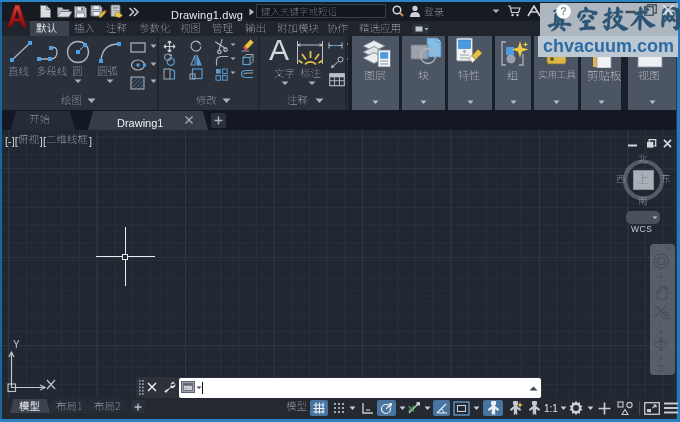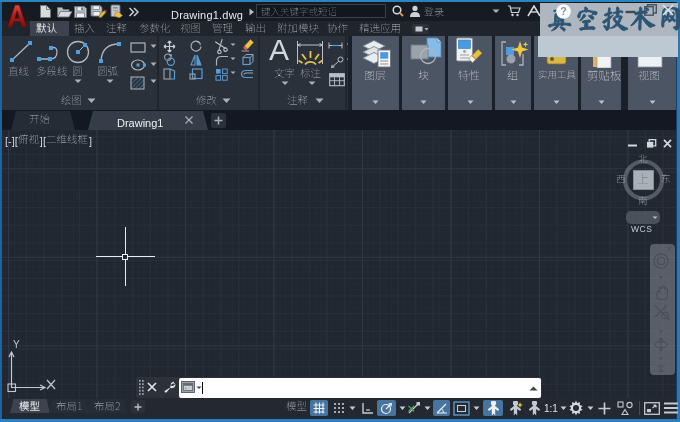--- a/index.html
+++ b/index.html
@@ -980,20 +980,21 @@
         <path d="M1 2.5 H15 M1 7 H15 M1 11.5 H15" stroke="#c4cad1" stroke-width="2"></path>
       </svg>
     </div>
 <div class="abs" style="left:540px;top:3px;width:138px;height:33px;background:#aeb7bf"></div>
 <div style="position:absolute;left:546px;top:5px;">
       <svg width="140" height="34" viewBox="0 0 140 34" style="display:block">
         <path d="M15.7 22.1Q16.4 22.3 16.7 22.3Q17 22.2 17.2 22.4Q17.4 22.6 17.9 22.9Q18.4 23.1 18.8 23.6Q19.1 24 19.2 24.1Q19.2 24.3 19.2 24.7Q19.1 25.8 18.5 26Q18.2 26.1 17.7 25.8Q17.2 25.5 16.7 25.1Q16.2 24.6 15.4 23.9Q14.9 23.4 14.6 23.1Q14.2 22.8 14 22.5Q13.9 22.3 13.9 22.2Q13.9 22 14 22Q14.1 21.8 14.7 21.9Q15.2 21.9 15.7 22.1ZM14.2 2.4Q14.7 2.9 14.8 3.1Q14.9 3.3 14.8 3.8L14.8 4.4L16 4.3Q16.8 4.3 17.1 4.2Q17.3 4.2 17.4 4Q17.6 3.8 17.9 3.9Q18.3 3.9 19.1 4Q19.9 4.1 20.2 4.2Q20.5 4.3 20.7 4.7Q21.2 5.4 20.9 6Q20.6 6.5 20.2 6.5Q19.9 6.6 18.9 6.3Q16.7 5.6 15.4 5.6H14.7L14 6.3Q13.3 7.1 13.1 7.2Q12.9 7.2 12.8 7.4Q12.8 7.4 13 7.5Q13.3 7.5 14.4 7.5Q15.4 7.5 15.8 7.5Q16.1 7.6 16.5 7.7Q16.9 8 17.1 8Q17.4 8 17.7 8.3Q18.1 8.5 18.3 8.7Q18.6 9.3 18.1 10.4Q18 10.7 18 11.7Q17.9 12.7 17.8 14Q17.8 15.3 17.7 16.7L17.7 18.1L18.9 18.2Q20 18.2 22.1 18.3L24.1 18.3L24.4 18.7Q24.7 19 24.7 19.1Q24.7 19.3 24.8 19.4Q24.9 19.4 24.9 20Q24.9 20.8 24.5 20.9Q24.1 21.1 23 20.6Q22.2 20.3 20.7 20.1Q19.3 19.9 18.2 19.9L17.4 19.9L17.1 20.4Q16.8 20.7 16.7 20.8Q16.5 20.9 16.1 21Q15.5 21.1 15.3 21Q15.1 20.9 15 20.5Q14.8 20 14.5 19.9Q14.3 19.8 13.4 19.9Q13.2 19.9 12.8 20.7Q12.4 21.4 12.2 21.8Q11.9 22.1 11.3 22.7Q10.5 23.5 9.8 24Q9.1 24.5 7.9 25Q6.4 25.8 5.8 25.9L5.3 25.9L6.5 24.7Q8 23.4 9.4 21.6Q10.3 20.4 10.2 20.2Q10 20.1 8.2 20.5Q6.5 20.8 5.6 21.2Q5.3 21.4 5.2 21.4Q5.1 21.4 4.8 21.8Q4.4 22.2 4.1 22.2Q3.8 22.2 3.2 21.8Q2.5 21.5 2.5 21.3Q2.3 21 2.2 20.8Q2 20.6 2.1 20.3Q2.3 20.1 2.8 19.9Q3.7 19.5 5.3 19.2Q6.8 18.9 7.6 18.9H8.2L8.1 18.1Q8 17.7 8.1 17.4Q8.1 17.2 8.4 16.7L8.7 16V12.8Q8.7 9.7 8.8 9.5Q8.9 9.3 9.4 9Q9.9 8.6 10.2 8.4Q10.5 8.2 10.8 7.5Q11.5 6.1 11.5 5.9Q11.5 5.9 11.2 5.9Q11 5.9 10.6 5.9Q10.3 6 10.3 6Q10.2 6.1 10 6.1Q9.9 6.1 9.2 6.5L8.5 6.8L8 6.6Q7.6 6.3 7.6 6Q7.6 5.7 7.9 5.6Q9.2 5 10.6 4.8Q11.9 4.7 12 4.6Q12.1 4.5 12.3 3.9Q12.5 3.3 12.5 3.1Q12.5 2.9 12.7 2.2Q12.9 1.5 13 1.4Q13.1 1.3 13.4 1.5Q13.6 1.7 13.8 1.7Q13.9 1.7 14 2Q14.1 2.2 14.2 2.4ZM13.3 9Q11.7 9.3 11 9.7Q10.3 10 10.2 10.5Q10 11.2 10.2 11.2Q10.2 11.2 10.3 11.1Q10.5 11 11.5 10.7Q13.1 10.2 13.6 10.2Q14.2 10.1 14.5 10.5Q14.8 10.8 14.9 10.7Q15 10.5 15.1 9.9Q15.1 9.2 15 9.1Q14.8 9 14.3 9Q13.7 8.9 13.3 9ZM14.9 11.5H14.2Q13.7 11.4 12.8 11.6Q11.8 11.8 11.4 11.9Q11.1 12.1 10.6 12.1H10.1L10.1 12.6Q10.1 13.1 10.2 13.2Q10.4 13.3 11 13Q11.7 12.6 12.3 12.4Q12.8 12.3 13.5 12.3Q14.1 12.3 14.2 12.4Q14.3 12.6 14.6 12.7L14.9 12.8V12.1ZM15 13.6 14.6 13.6 13.3 13.7Q12.6 13.7 12.2 13.9Q11.8 14.1 11.3 14.1Q10.8 14.1 10.5 14Q10.2 13.8 10.1 13.9Q10 14 10 14.4Q10.1 14.8 10.1 15.3L10.1 15.8L10.9 15.4Q12.1 14.8 13.1 14.7Q14.1 14.5 14.5 14.8Q14.8 15.1 14.9 15Q15 14.9 15 14.3ZM15 16 14.7 16Q14 16.1 12.9 16.3Q11.8 16.4 11.7 16.6Q11.6 16.7 11 16.7Q10.5 16.8 10.4 16.6Q10.2 16.4 10.1 16.5Q10 16.6 9.9 17.6L9.8 18.5L10.5 18.5Q11.1 18.4 11.3 18.3Q11.4 18.2 11.4 17.7Q11.5 16.9 11.9 16.7Q11.9 16.7 12 16.8Q12.1 16.9 12.4 16.9Q12.6 16.9 12.8 17.1Q13 17.3 13 17.4Q13 17.5 13.1 17.5Q13.3 17.5 13.3 17.9Q13.4 18.2 13.4 18.3Q13.5 18.3 13.9 18.3Q14.4 18.3 14.7 18.3L15 18.2V17.1Z M44.1 15.3Q44.3 15.4 44.4 15.8Q44.6 16.1 44.6 16.4Q44.6 17 44 17.3Q43.8 17.4 43.6 17.4Q43.5 17.4 43.1 17.3Q42.6 17.2 42.2 17.2Q41.8 17.1 41.7 17.3Q41.6 17.4 41.8 18.2Q42 19 41.8 19.9Q41.5 22.1 41.9 22Q42 21.9 46.2 21.7Q47.2 21.7 47.7 21.8Q48.7 22.1 49 22.9Q49.3 23.6 48.7 24.1Q48.3 24.4 47.8 24.6Q47.4 24.7 47.2 24.6Q47 24.6 46.4 24.4Q45.8 24.2 45.3 24.2Q44.8 24.2 42.5 24.2Q39.3 24.2 38 24.4Q35.8 24.8 35.8 25.3Q35.8 25.4 35.5 25.3Q35.2 25.3 35.2 25.4Q35.1 25.5 34.9 25.5Q34.8 25.4 34.4 25Q34 24.6 33.8 24.1Q33.6 23.6 33.6 23.4Q33.7 23.3 34.3 23.2Q34.8 23.1 35.4 22.9Q36 22.7 37.3 22.5L38.5 22.3L38.6 21.3Q38.6 20.3 38.7 19.6Q38.8 19 38.9 18.3L39 17.6L38.6 17.7Q38.3 17.8 38.1 17.8Q37.9 17.7 37.4 17.9L37 18L36.5 17.6Q36 17.1 36 17Q36.1 16.7 36.7 16.2Q37.4 15.8 37.9 15.7Q41.5 15.2 41.9 15.1Q42.4 15 43.1 15Q43.9 15.1 44.1 15.3ZM43.2 10.2Q43.6 10.2 44.7 10.5Q45.9 10.8 46.2 11Q46.5 11.2 47 11.4Q47.6 11.7 47.7 12Q47.9 12.3 47.8 13Q47.8 13.7 47.6 14Q47.4 14.3 47 14.5Q46.5 14.6 46.1 14.5Q45.7 14.3 45.2 13.8Q44.5 13.1 44 12.7Q43.5 12.2 42.9 11.5L42.4 10.7L42.6 10.5Q42.9 10.2 43.2 10.2ZM38 9Q38.4 9 39 9.6Q39.6 10.2 39.7 10.7Q39.8 11.1 39.5 11.5Q39.3 11.9 38.9 12Q38.5 12.2 38.5 12.3Q38.5 12.4 38 12.8Q37.6 13.1 37.3 13.4L36.2 14.4Q35.4 15.1 35.3 15.2Q35.2 15.3 34.6 15.6Q34 16 33.9 16Q33.8 16 33.8 15.9Q33.7 15.9 33.8 15.7Q34 15.4 34 15.3Q34 15.2 34.5 14.6Q34.9 14.2 35.6 13.1Q36.4 12 36.4 11.8Q36.4 11.7 36.7 11.1Q37.1 10.5 37.1 10.1Q37.1 9.7 37.4 9.4Q37.7 9 38 9ZM40.1 2.2Q41.5 2.9 41.6 4.3Q41.6 5 41.7 5.1Q41.8 5.3 43 5.4Q44.1 5.6 44.7 5.7Q45.3 5.9 46.1 6Q46.8 6 47 6.2Q47.3 6.3 48.1 6.3Q49.6 6.3 50.6 6.8Q50.8 6.9 50.9 7.1Q51 7.2 51 7.6Q51.2 8.9 50.4 9.5Q50 9.8 50 9.9Q49.9 9.9 49.5 9.9Q49 9.9 48.5 9.6Q47.7 9 47.1 9.5Q46 10.4 45.6 10.4Q45.4 10.4 45.5 10.2Q45.5 10.1 45.7 9.9Q46.5 8.9 46.5 8.2Q46.5 7.8 46.3 7.7Q46.1 7.6 45.3 7.4Q44.6 7.2 44 7Q43.5 6.8 42.4 6.8L41.3 6.7L40.8 7.1Q40.4 7.5 40.3 7.5Q40.2 7.5 39.8 7.3Q39.5 7.1 39.5 7Q39.5 6.7 39.3 6.6Q39.1 6.6 38.5 6.7Q37.8 6.8 36.8 7.1Q35.7 7.4 35.4 7.6Q34.9 7.7 34.6 9.2L34.3 10.5Q34.2 11.3 34.1 11.8Q34.1 12.3 33.7 12.6Q33.4 13 32.8 13Q32.5 13 32.4 12.9Q32.2 12.8 31.9 12.5Q31.6 12.1 31.6 11.9Q31.5 11.7 31.6 11.2Q31.6 10.4 31.6 10.3Q31.6 10.2 31.8 10Q32 9.9 32.4 9Q32.8 8.2 33 7.8Q33.2 7.5 33.5 7Q33.8 6.5 34 6.3Q34.1 6.1 34.2 6.1Q34.2 6.1 34.3 6.3Q34.6 6.6 35.2 6.3Q36 5.9 37.8 5.6L38.8 5.4L38.8 4.3Q38.7 3.3 38.6 2.9Q38.5 2.4 38.8 2.3Q39.1 2.1 39.1 2Q39.1 1.7 40.1 2.2Z M63.5 2.8Q63.9 3.1 64.2 3.6Q64.4 4 64.3 4.2Q64.2 4.3 64.1 5Q64 5.7 64 6.1Q63.9 6.5 64.1 6.8Q64.2 7 64.3 7Q64.4 7 64.8 7Q65.7 6.9 66.1 7.5Q66.3 7.7 66.2 7.9Q66.2 8.1 65.9 8.4Q65.7 8.6 65.5 8.7Q65.4 8.8 64.9 8.9Q64.3 8.9 64.2 9Q64.1 9 64 9.3Q63.6 10.4 63.6 11.3V11.9L64.3 11.6L65.5 10.9L66.5 10.3Q67.1 10 67.2 10Q67.4 10 66.9 10.7Q66.8 10.9 66.6 10.9Q66.4 11.1 65.8 11.8Q65.2 12.5 64.8 13Q64 13.8 63.8 14.1Q63.6 14.5 63.6 15.2Q63.5 16 63.5 16.1Q63.4 16.2 63.4 19.3Q63.3 22.4 63.3 23Q63.2 23.6 62.9 24.1Q62.6 24.5 61.9 25Q61.4 25.3 61.2 25.4Q60.9 25.5 60.7 25.4Q60 25.3 60 25Q60 24.5 59.3 23.7Q58.1 22.1 57.9 21Q57.8 20.2 57.9 20.2Q57.9 20.1 58.9 20.6Q60.5 21.5 60.8 21.5Q61.1 21.6 61.3 21.2Q61.4 20.8 61.5 19.7Q61.6 18.5 61.7 17.9Q61.8 17.2 61.8 16.6Q61.8 16 61.7 15.9Q61.5 15.8 60.5 16.6Q59.9 17.1 59.5 17.6Q59.2 18 58.9 18.1Q58.5 18.3 58 18.2Q57.4 18.1 56.9 17.7Q56.4 17.4 56.4 17.1Q56.4 16.9 56.8 16.6Q57.3 16.2 57.8 15.8Q59 14.8 60.8 13.7L61.9 13.1L62 12.5Q62 12 62 11Q62 10 61.9 10Q61.8 10 61.3 10.3Q60.7 10.6 60.6 10.8Q60.4 11 59.8 10.9Q59.2 10.9 58.5 10.5Q58.1 10.2 58.3 9.8Q58.5 9.4 59.2 9.1Q59.7 8.9 61 8.3L62.3 7.6L62.3 6.3L62.5 4.2Q62.5 3.4 62.7 3Q63 2.5 63 2.5Q63.1 2.5 63.5 2.8ZM71.4 1.7 72 2.2Q72.7 2.6 72.9 3Q73.1 3.4 73.1 4Q73 4.6 73 5.3L72.9 6.1H73.3Q73.7 6.1 73.9 5.9Q74.1 5.8 74.2 5.8Q74.3 5.9 74.4 5.8Q74.6 5.7 75 5.8Q75.3 5.9 76 6Q76.5 6.1 76.8 6.4Q77.2 6.7 77.1 7Q77 7.3 76.7 7.6Q76.4 7.9 76.1 7.9Q75.8 7.9 75.4 7.6Q75.1 7.4 74.9 7.4Q74.7 7.3 74.1 7.4Q73.2 7.4 73.1 7.5Q73 7.6 73 8.7Q72.9 9.9 72.8 10.2Q72.7 10.6 72.8 10.7Q73 10.8 73.7 10.7Q74.4 10.7 74.6 10.8Q74.7 10.9 75.1 10.9Q76.3 11.2 76.3 12Q76.3 12.2 76 12.6Q75.6 13.1 75.6 13.2Q75.6 13.3 75.2 14.1Q74.7 14.9 74.7 15.2Q74.6 15.7 74.1 16.7Q74 17.1 73.5 17.7Q73 18.3 73 18.4Q73 18.5 73.7 19Q74.4 19.5 74.5 19.7Q74.7 19.8 75 20Q75.3 20.2 75.4 20.2Q75.4 20.2 76 20.5L77 21.1Q78.6 22 78.8 22Q78.9 22 79.3 22.3Q79.7 22.5 79.9 22.5Q80.1 22.5 80.8 22.8Q81.4 23.1 81.6 23.2Q81.8 23.4 81.8 23.8Q81.8 24.2 81.7 24.3Q81.6 24.5 81.3 24.5Q81 24.5 80 24.8Q79.1 25.1 78.9 25.3Q78.6 25.6 78.4 25.6Q78 25.8 76.9 25.3Q75.9 24.8 75 24.1L73.8 23Q72.8 22.2 72.4 21.7Q72 21.1 71.6 20.8Q71.2 20.5 71.2 20.5Q71.1 20.4 70.9 20.6Q70.7 20.8 70.5 20.9Q70.4 21 69.5 21.7Q67.9 22.8 65.8 23.2Q63.9 23.5 64.3 23.1Q64.5 22.8 65.3 22.5Q66.5 21.9 67.9 20.8Q69.2 19.8 69.8 19L70 18.7L69.8 18.4Q68.7 17 67.6 15Q66.7 13 67.5 13Q67.6 13 67.8 13.1Q68 13.1 68 13Q68 12.8 68 12.7Q67.9 12.7 67.9 12.5Q67.9 12.3 68.9 11.8Q69.8 11.3 70.1 10.9Q70.3 10.5 70.3 9.2L70.3 8.1H69.9Q69.5 8.1 68.7 8.5Q68.1 8.7 67.9 8.8Q67.8 8.8 67.6 8.7Q67.3 8.6 67.1 8.3Q67 8.1 67 8Q67 8 67.1 7.9Q67.7 7.4 69.3 7L70.3 6.7Q70.4 6.6 70.4 5.5Q70.4 4.3 70.5 3.3Q70.6 2.6 70.7 2.4Q70.7 2.2 71 2ZM72.2 12.1Q70.6 12.3 69.6 13Q69.1 13.3 68.8 13.4Q68.6 13.5 68.7 13.6Q68.8 13.7 69.2 14.1Q69.8 14.8 70.2 15.3Q71.1 16.7 71.3 16.7Q71.4 16.7 71.7 16.3Q72 15.9 72.2 15.4L72.6 14.7Q72.7 14.4 72.7 14.3Q72.7 14.1 73 13.4Q73.4 12.6 73.3 12.4Q73.3 12.1 73.1 12.1Q73 12.1 72.2 12.1Z M100.7 2.8Q101.5 3 102.2 3.6Q102.8 4.1 102.8 4.5Q102.8 5.1 102.4 5.5Q102.1 5.8 101.5 5.8Q100.9 5.8 100.6 5.5Q100.2 5.1 99.9 4.5Q99.8 4.2 99.6 4.1Q99.4 3.9 99.1 3.5L98.9 3.1L99.1 2.9Q99.5 2.5 100.7 2.8ZM95.5 2.8 95.8 3.3 95.8 4.7Q95.8 6.1 95.9 6.2Q96 6.2 96.8 6.1Q97.5 6 98.3 5.8Q99.1 5.6 99.3 5.7Q99.5 5.8 100.2 6.3Q100.9 6.9 101.1 7Q101.2 7.2 101.2 7.5Q101.2 7.8 101.1 7.9Q101.1 8.1 101 8.2Q100.8 8.3 100.7 8.4Q100.5 8.5 100 8.5Q99.5 8.5 99 8.6Q98.5 8.6 97.7 8.6Q96 8.7 95.8 8.7Q95.6 8.8 95.6 9.3Q95.6 9.9 95.7 9.9Q95.8 9.9 96.2 10.2L96.8 10.7Q97 11 97.7 11.7Q98.4 12.4 98.6 12.7Q99.3 13.6 100.8 15L102 16Q102.4 16.4 104.2 17.6Q106 18.7 106.5 18.9Q107.2 19.2 107.3 19.3Q107.3 19.3 108 19.6Q109.2 20.1 109.2 20.5Q109.2 20.6 108.9 20.8Q108.7 21 108.6 21Q108.3 21 107.2 21.3Q106.1 21.7 105.8 21.8Q105.4 22 105.1 22.3Q104.9 22.5 104.8 22.5Q104.6 22.5 104.3 22.4Q103.9 22.3 103.4 21.9Q103 21.6 102.7 21.4Q102.4 21.3 101.9 20.8Q101.3 20.3 101 20Q100.8 19.8 100.3 19.2Q99.8 18.6 99.8 18.5Q99.8 18.4 99.3 17.9Q97.4 15.4 97.4 15.3Q97.4 15.3 97.1 15Q96.8 14.7 96.7 14.5Q96.6 14.3 96.3 13.7Q95.9 13.2 95.8 13Q95.5 12.4 95.4 13.2Q95.3 13.8 95.2 15.7Q95.2 16.9 95.1 17Q95.1 17.1 95 20.1Q95 23.2 94.8 24.2Q94.6 25.3 94.2 25.4Q93.6 25.6 93.1 24.7Q92.7 24.1 92.8 23.5Q92.8 19.3 93.1 15.2Q93.1 14 93 14Q92.8 14 92.2 14.7Q91.5 15.3 91.5 15.5Q91.5 15.7 91.4 15.7Q91.3 15.7 91.2 15.9Q91.1 16.1 90.8 16.4Q88.9 18.5 87.8 19.3Q86.8 20.1 85.6 20.6Q84.8 20.9 84.7 20.8Q84.6 20.7 84.7 20.6Q84.8 20.5 85 20.2Q85.7 19.2 86.6 18.3Q87.1 17.8 87.6 17.2Q88 16.6 88.1 16.5Q88.2 16.4 88.9 15.5Q89.5 14.7 89.5 14.6Q89.5 14.6 90.2 13.6Q90.9 12.6 91.1 12.2Q91.3 11.8 91.5 11.4Q91.9 10.8 92.3 10Q92.7 9.3 92.7 9.2Q92.7 9 92.3 9Q91 9.2 90.4 9.7Q90 10 89.7 10Q89.4 9.9 89 9.4Q88.4 8.5 88.9 8Q89.1 7.8 90 7.5Q91 7.2 92 6.9Q93 6.7 93.1 6.6Q93.3 6.4 93.3 5.9Q93.3 4.8 93.6 3.5Q93.8 2.2 94 2Q94.3 1.8 94.7 2.1Q95.1 2.3 95.5 2.8Z M128 8Q128.3 8.8 128.3 9.5Q128.2 10.2 127.8 11.6Q127.6 12 127.6 12.6Q127.5 12.9 127.5 13.1Q127.6 13.2 127.9 13.4Q128.5 13.8 128.9 14.3Q129.4 14.9 129.4 15.2Q129.4 16.2 129.1 16.6Q128.8 16.9 128.3 16.8Q127.9 16.6 127.2 15.9L126.4 15L125.5 15.7Q124.6 16.5 124.2 16.7Q123.9 16.9 123.4 17.1Q122.9 17.3 122.8 17.2Q122.7 17.1 123.3 16.3Q124 15.4 124.6 14.3Q124.9 13.7 124.9 13.6Q124.9 13.5 124.8 13.3Q124 12.2 123.5 11.9Q123.2 11.7 123.1 11.3Q123.1 10.9 123.4 10.8Q123.8 10.5 124.5 10.7Q125.2 10.9 125.3 11.3Q125.5 11.8 125.6 11.2Q125.6 11.1 125.7 10.9Q125.8 10.3 125.9 10Q126 9.6 126.1 9.1Q126.2 8.6 126.4 8.5Q126.5 8.3 126.4 8.2Q126.3 8.1 126.4 7.7Q126.5 7.3 126.8 7.1Q127.4 6.9 127.6 7.1Q127.8 7.2 128 8ZM126.8 2.5Q127.9 2.6 128.8 2.7Q129.7 2.7 130.3 3Q130.9 3.3 131.4 3.5Q131.9 3.6 132.4 4Q133 4.4 133.2 4.8Q133.4 5.3 133.4 6Q133.2 6.9 133.3 10Q133.4 12 133.5 14.6Q133.6 18 133.7 19.3Q133.8 20.1 133.6 20.8Q133.4 21.5 132.8 22.9Q132.2 24.2 131.7 24.6Q131.2 25 130.3 25.1Q129 25.1 129 24.4Q129 24.3 128.4 23.6Q127.9 22.9 127.7 22.9Q127.6 22.9 127.4 22.7Q127.2 22.5 127.2 22.3Q127.1 22.1 127.3 22.1Q127.4 22 127.9 22Q129.4 21.8 129.9 21.2Q130.1 20.9 130.3 19.9Q130.4 19 130.4 16.2Q130.4 13.4 130.3 12.8Q130.1 12.3 130.1 11.1Q130.1 10 130 9.4Q129.9 8.9 129.7 7.3Q129.5 6 129.4 5.6Q129.3 5.2 128.8 4.9Q128.3 4.5 126.6 4Q125.9 3.8 123.8 3.8Q121.7 3.8 120.9 4Q119.5 4.4 118.5 5.2Q118.2 5.4 118.2 5.5Q118.1 5.6 118.3 5.8Q118.4 6.1 118.4 8.3Q118.4 10.5 118.5 10.5Q118.6 10.5 118.7 10.4Q118.9 10.2 119.3 10.4Q119.7 10.6 120 11Q120.4 11.4 120.6 11.4Q120.8 11.4 120.9 11Q121 10.3 121.5 8.8Q121.7 8.3 121.7 7.8Q121.8 7.3 121.8 7.3Q121.8 7.2 122.3 7Q122.8 6.9 122.9 6.9Q123.4 7.1 123.3 8.4Q123.2 9.7 122.6 11.8Q122.4 12.5 122.4 12.9Q122.5 13.2 122.8 13.6Q123.3 14 123.5 14.4Q123.7 14.8 123.7 14.9Q123.7 15 123.6 15.3Q123.5 15.6 123.4 15.7Q123.3 15.8 122.9 15.8Q122 15.8 121.6 15.2Q121.3 14.9 121.2 14.9Q121.1 14.9 120.4 15.5Q119.7 16.1 119.5 16.3Q119.5 16.3 118.8 16.8L118.1 17.3L117.9 18.3Q117.8 19.1 117.9 20Q118 22.2 116.8 22.2Q116.3 22.2 116.1 21.9Q116 21.6 115.7 20.1Q115.6 19.7 115.7 18.8Q116.2 14.5 116.4 9Q116.5 6.8 116.8 6.3Q117 6.1 117 5.9Q117 5.6 117.1 5.6Q117.3 5.6 117.2 5.1Q117.2 4.8 117.2 4.6Q117.3 4.5 117.7 4.1Q119.2 2.7 122.2 2.5Q123.7 2.3 123.7 2.3Q123.9 2.1 126.8 2.5ZM118.5 11.4Q118.4 11.4 118.4 11.4Q118.4 11.4 118.3 12.1Q118.3 12.8 118.2 14.6Q118.1 16.2 118.2 16.2Q118.3 16.2 118.3 16.1Q118.6 15.9 119 15.2Q119.5 14.5 119.7 14Q119.9 13.4 119.9 13.2Q119.8 13 119.2 12.4Q118.8 12 118.8 11.8Q118.8 11.6 118.5 11.4Z" fill="#2c5474" stroke="#2c5474" stroke-width="1.0"></path>
       </svg>
     </div>
 <div class="abs" style="left:538px;top:36px;width:140px;height:21px;background:#bcc9d3"></div>
+<div style="position:absolute;left:543px;top:36px;"><span style="font-size:18px;font-weight:bold;color:#2f6ba3;font-family:'Liberation Sans',sans-serif;letter-spacing:0px;line-height:20px">chvacuum.com</span></div>
 <div style="position:absolute;left:555px;top:3px;">
       <svg width="17" height="17" viewBox="0 0 17 17" style="display:block;">
         <circle cx="8.5" cy="8.5" r="7.3" fill="#fbfcfd"></circle>
         <text x="8.5" y="12.2" font-size="10.5" font-family="Liberation Sans" fill="#8a939c" text-anchor="middle" font-weight="bold">?</text>
       </svg>
     </div>
 <div style="position:absolute;left:625px;top:10px;">
       <svg width="11" height="4" viewBox="0 0 11 4" style="display:block;">
         <path d="M0.5 2 H10.5" stroke="#3f4b58" stroke-width="2.4"></path>
       </svg>

